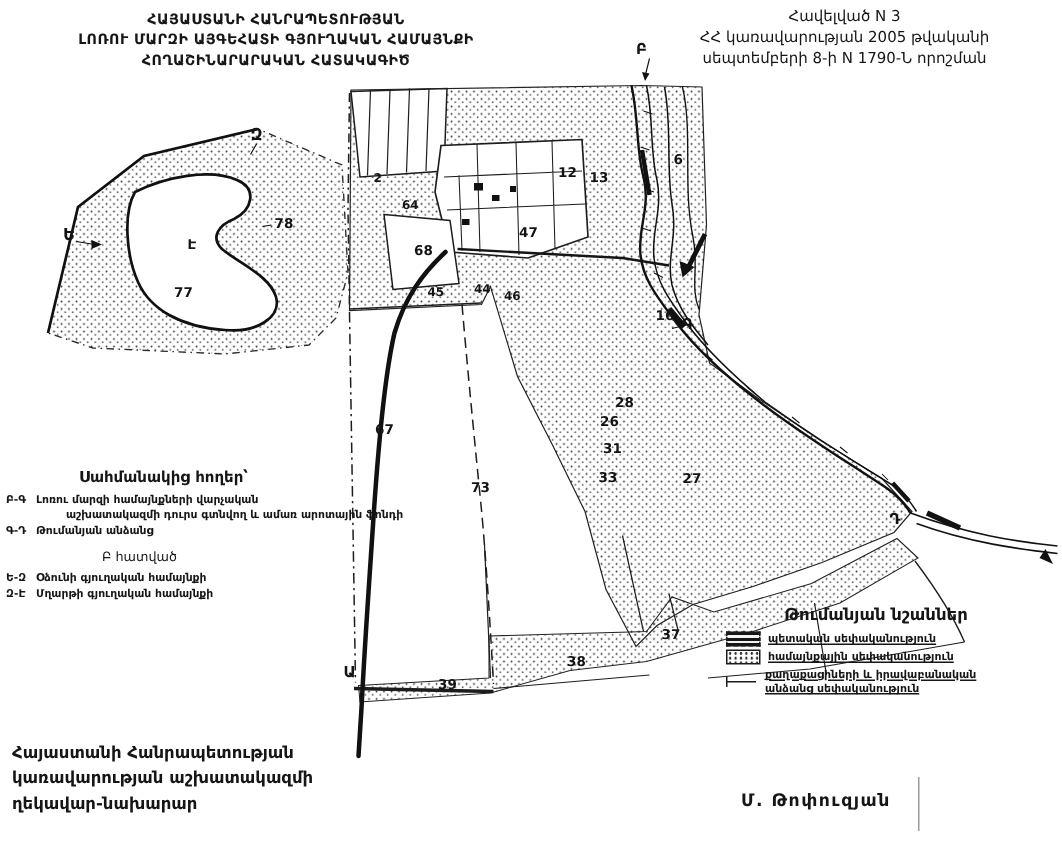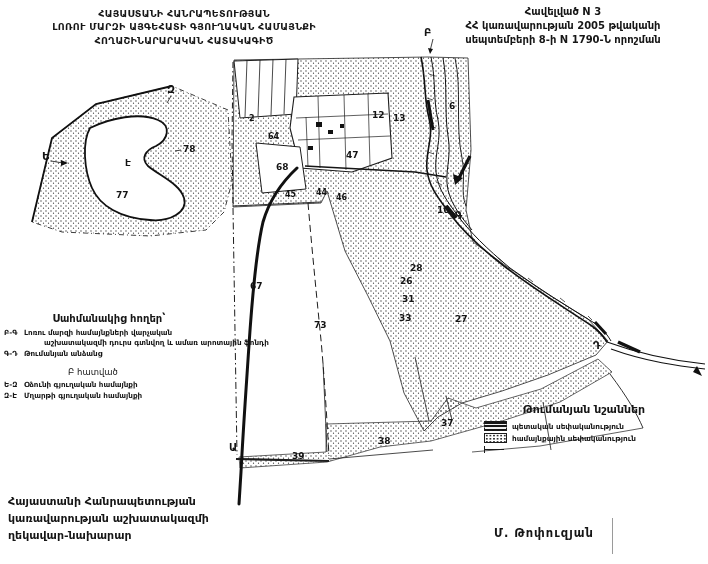--- a/index.html
+++ b/index.html
@@ -2,35 +2,35 @@
 <html><head>
 <meta charset="utf-8">
 <style>
   html,body{margin:0;padding:0;background:#e8e8e8;}
   .page{position:relative;width:708px;height:564px;background:#ffffff;overflow:hidden;
         font-family:"DejaVu Sans",sans-serif;color:#161616;}
   .abs{position:absolute;}
   
   .title-block{left:18px;top:7px;width:332px;text-align:center;font-weight:bold;
                font-size:9.5px;line-height:1.4;letter-spacing:.3px;}
-  .appendix-block{left:420px;top:5px;width:286px;text-align:center;font-weight:bold;
+  .appendix-block{left:420px;top:5px;width:286px;text-align:center;font-weight:normal;
                   font-size:10px;line-height:1.42;}
   
   .adjacent{left:4px;top:313px;width:236px;}
   .adj-title{text-align:center;width:210px;font-weight:bold;font-size:10px;margin-bottom:4px;}
   .adj-rows{font-size:7.2px;font-weight:bold;line-height:1.45;}
   .adj-row{white-space:nowrap;}
   .adj-row .code{display:inline-block;min-width:17px;margin-right:3px;}
   .adj-row.indent{margin-left:20px;}
   .adj-subtitle{text-align:center;width:150px;margin:8px 0 3px 14px;font-weight:normal;font-size:8.5px;}
   
   .signs{left:462px;top:403px;width:244px;}
   .signs-title{text-align:center;font-weight:bold;font-size:11px;margin-bottom:5px;}
-  .sign-row{display:flex;align-items:flex-end;margin:2px 0 2px 22px;font-size:7.3px;
-            font-weight:bold;line-height:1.25;}
+  .sign-row{display:flex;align-items:center;margin:2px 0 2px 22px;font-size:7.3px;
+            font-weight:bold;line-height:1.25;text-decoration:underline;}
   .swatch{width:21px;height:8px;margin-right:5px;flex:0 0 auto;margin-top:0;}
   .swatch.state{border:1px dashed #1c1c1c;
       background:repeating-linear-gradient(180deg,#161616 0 1.6px,#f2f2f2 1.6px 3.4px);}
   .swatch.community{border:1px solid #1c1c1c;
       background-image:radial-gradient(#333 0.8px,transparent 0.95px);background-size:3.6px 3.2px;}
   .swatch.private{position:relative;border:none;height:8px;}
   .swatch.private::before{content:"";position:absolute;left:0;top:4px;width:20px;border-top:1.4px solid #1c1c1c;}
   .swatch.private::after{content:"";position:absolute;left:0;top:1px;height:7px;border-left:1.2px solid #1c1c1c;}
   .sign-label{max-width:170px;}
   
@@ -206,20 +206,21 @@
     <div class="sign-row">
       <div class="swatch state"></div>
       <div class="sign-label">պետական սեփականություն</div>
     </div>
     <div class="sign-row">
       <div class="swatch community"></div>
       <div class="sign-label">համայնքային սեփականություն</div>
     </div>
     <div class="sign-row">
       <div class="swatch private"></div>
+      <div class="sign-label">քաղաքացիների և իրավաբանական անձանց սեփականություն</div>
     </div>
   </div>
 
   <div class="abs signature">
     <div>Հայաստանի Հանրապետության</div>
     <div>կառավարության աշխատակազմի</div>
     <div>ղեկավար-նախարար</div>
   </div>
   <div class="abs sig-name">Մ. Թոփուզյան</div>
   <div class="abs artifact"></div>

